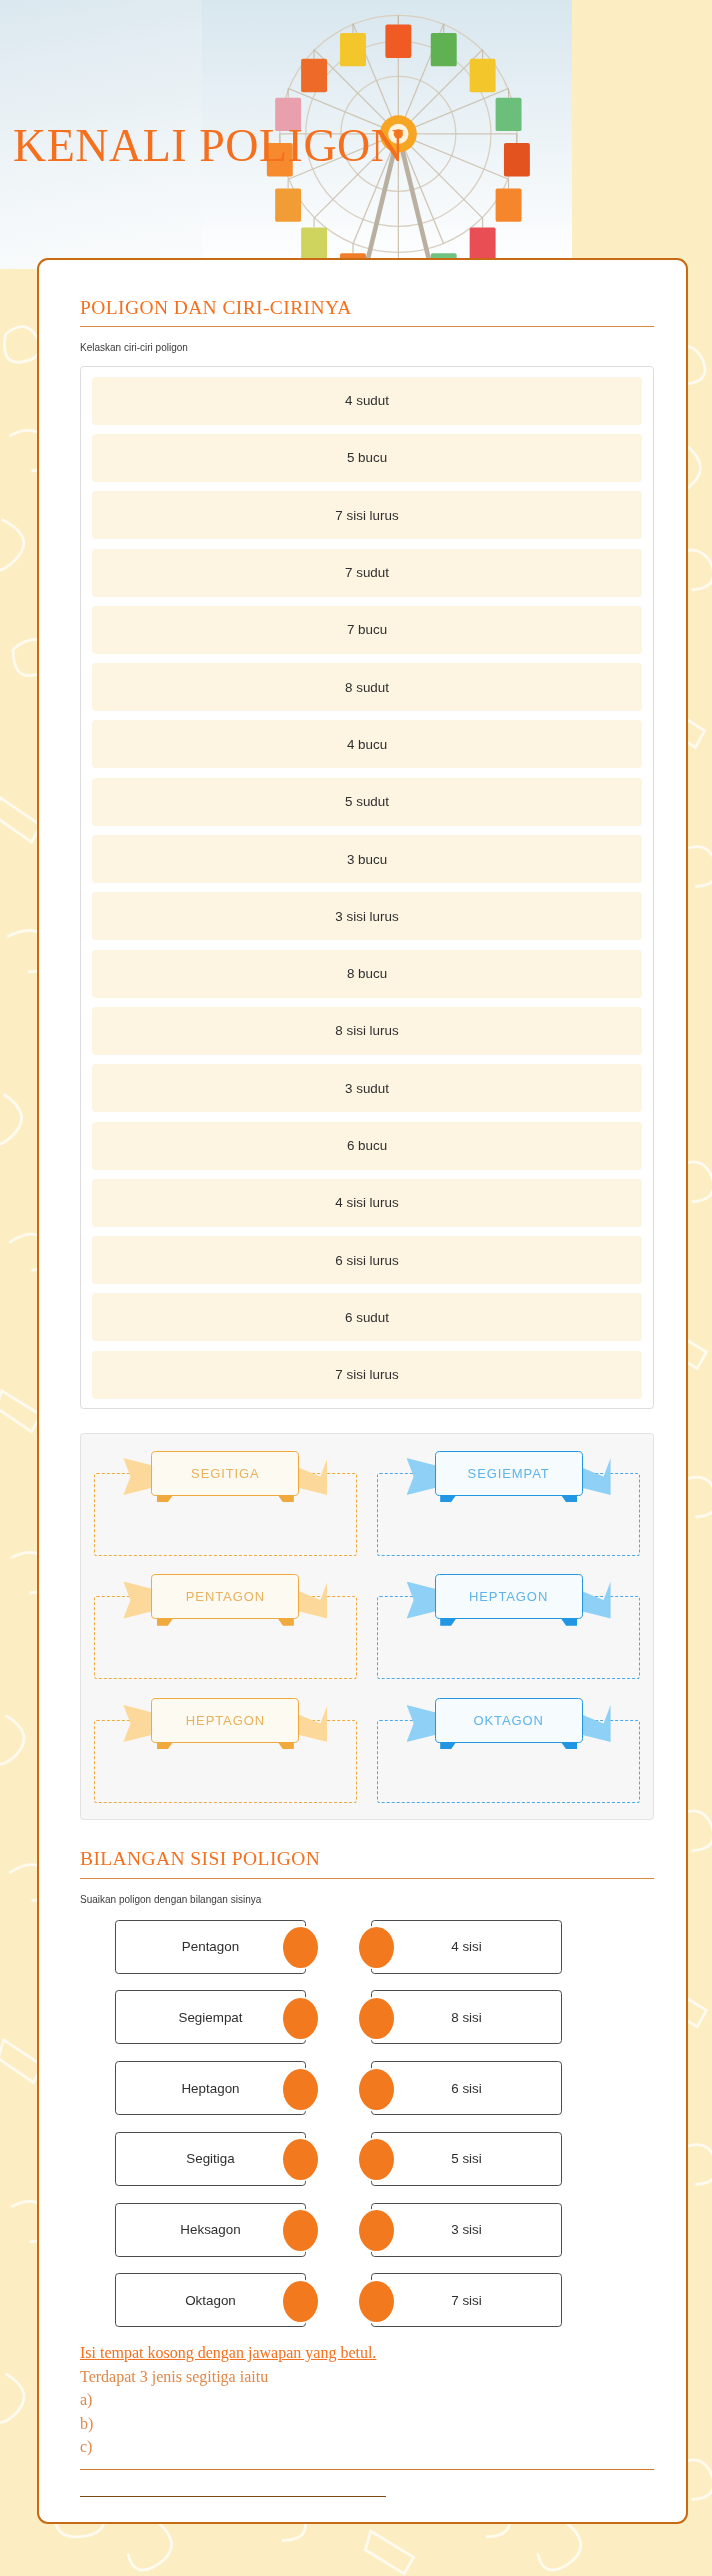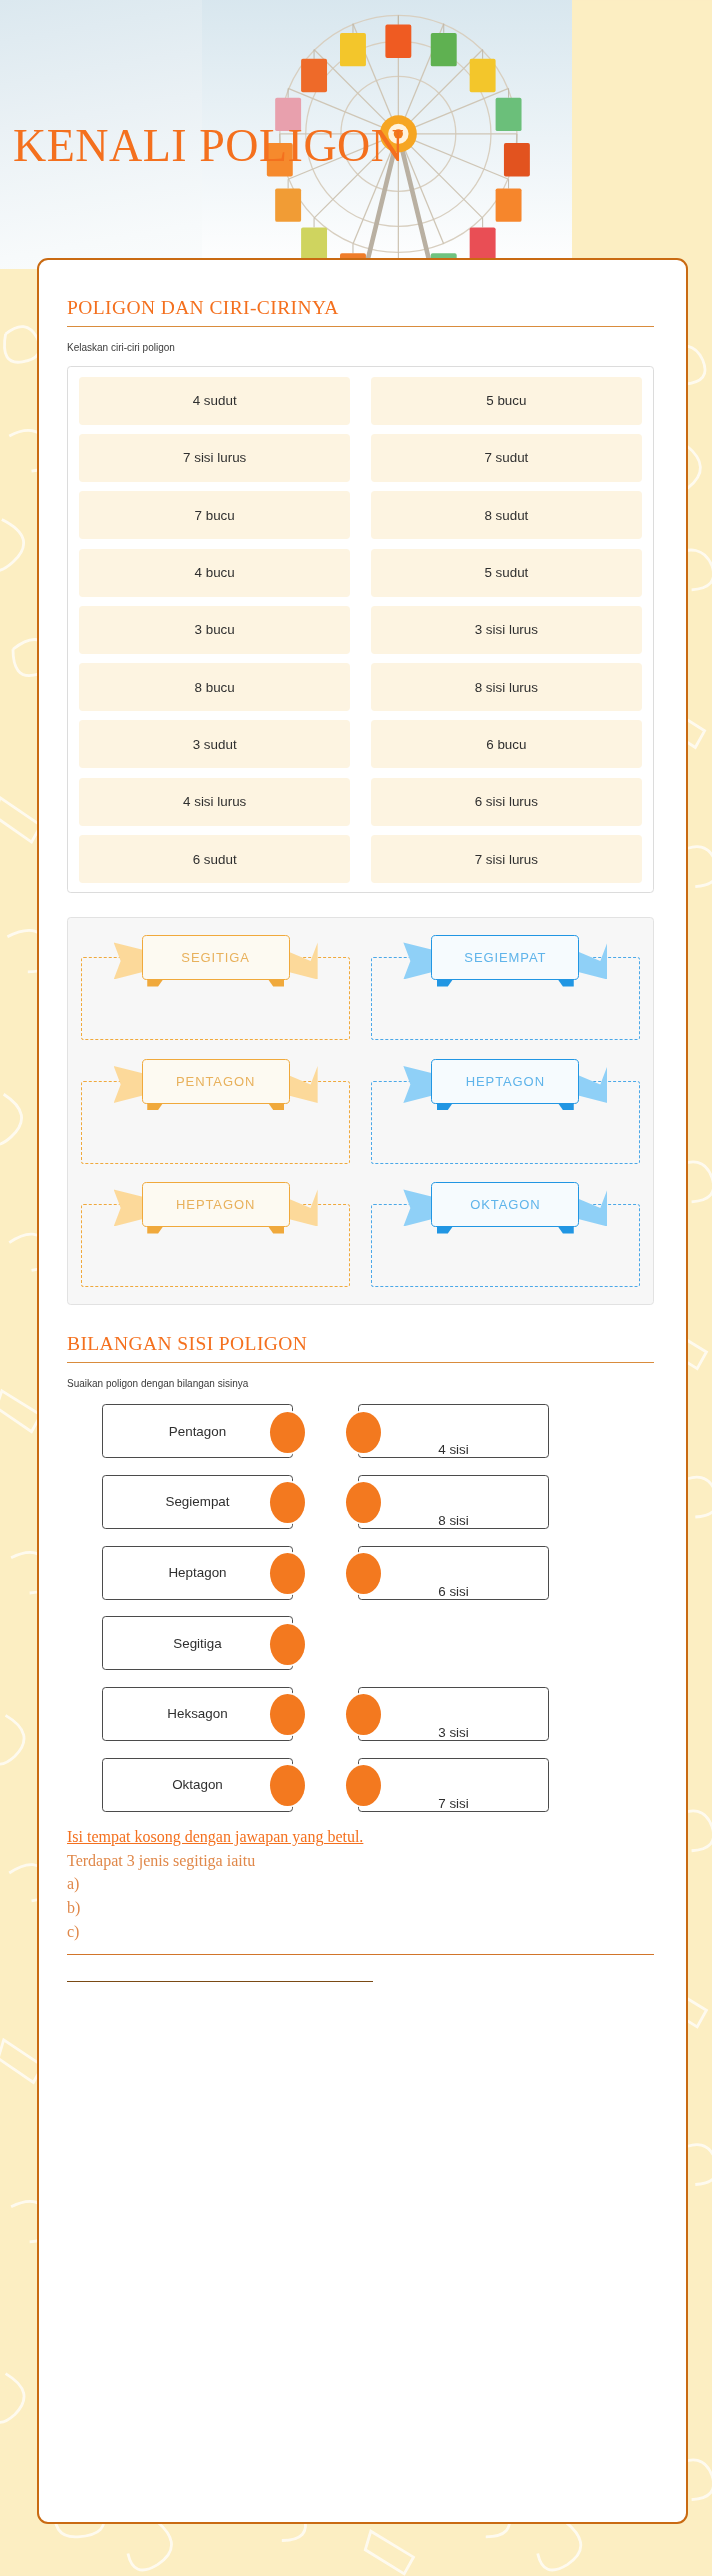--- a/index.html
+++ b/index.html
@@ -52,21 +52,21 @@
   #card {
     position: absolute;
     left: 37px;
     top: 258px;
     width: 651px;
     height: 2266px;
     background: #ffffff;
     border: 2.8px solid #c96a12;
     border-radius: 11px;
     z-index: 2;
-    padding: 37px 32px 0 28px;
+    padding: 37px 32px 0 41px;
   }
 
   
   .section-title {
     font-family: "Liberation Serif", serif;
     font-size: 19.5px;
     color: #f4701e;
     letter-spacing: 0.4px;
     padding-bottom: 7.4px;
     border-bottom: 1.4px solid #d98c3d;
@@ -77,21 +77,21 @@
     color: #3a3a3a;
     margin-bottom: 13px;
   }
 
   
   .classify-box {
     border: 0.9px solid #dcdcdc;
     border-radius: 3.7px;
     padding: 9.3px 11px;
     display: grid;
-    grid-template-columns: 1fr 1fr;
+    grid-template-columns: 1fr;
     column-gap: 20.4px;
     row-gap: 9.3px;
     background: #fff;
   }
   .cell {
     background: #fdf4e1;
     border-radius: 3.7px;
     height: 48px;
     display: flex;
     align-items: center;
@@ -184,21 +184,21 @@
     border: 0.9px solid #4b4b4b;
     border-radius: 3.7px;
     display: flex;
     align-items: center;
     justify-content: center;
     font-size: 13.4px;
     color: #2f2f2f;
     background: #fff;
   }
   .match-card.left  { margin-left: 35px; }
-  .match-card.right { margin-left: 65px; align-items: flex-end; }
+  .match-card.right { margin-left: 65px; }
   .knob {
     position: absolute;
     width: 35px; height: 41px;
     border-radius: 50%;
     background: #f3791f;
     top: 6.5px;
     box-shadow: 0 0 0 1.9px rgba(255,255,255,0.9);
   }
   .match-card.left  .knob { right: -13px; }
   .match-card.right .knob { left: -13px; }
@@ -473,20 +473,24 @@
           <div class="match-card right">
             <span class="knob"></span>
             <span>6 sisi</span>
           </div>
         </div>
         <div class="match-row">
           <div class="match-card left">
             <span>Segitiga</span>
             <span class="knob"></span>
           </div>
+          <div class="match-card right">
+            <span class="knob"></span>
+            <span>5 sisi</span>
+          </div>
         </div>
         <div class="match-row">
           <div class="match-card left">
             <span>Heksagon</span>
             <span class="knob"></span>
           </div>
           <div class="match-card right">
             <span class="knob"></span>
             <span>3 sisi</span>
           </div>

